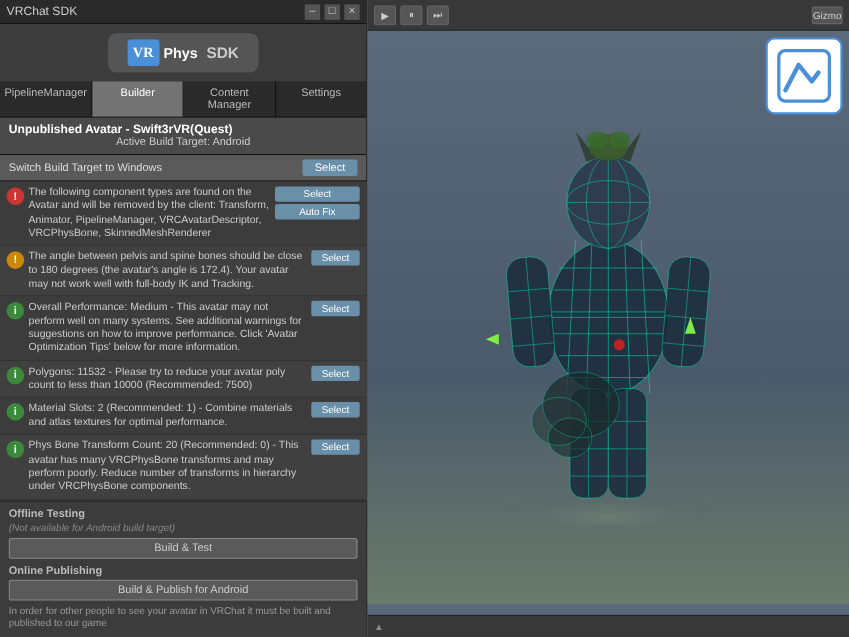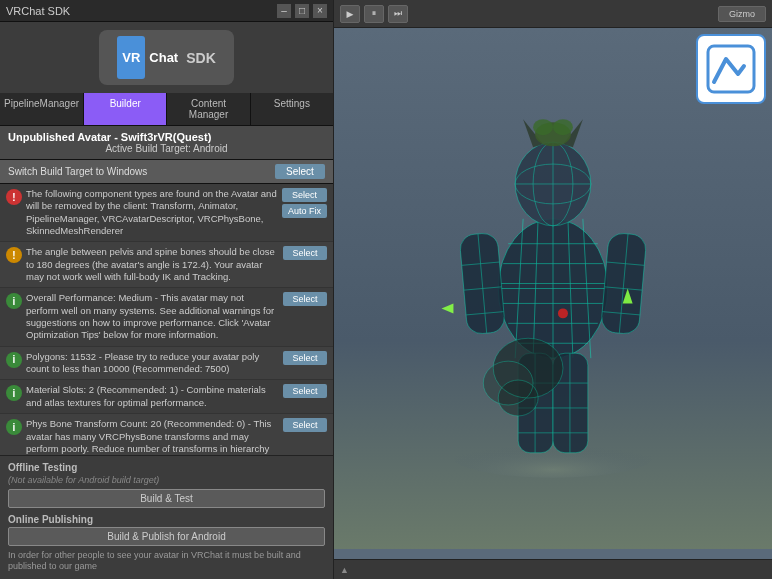--- a/index.html
+++ b/index.html
@@ -60,22 +60,23 @@
       padding: 6px 18px;
       display: flex;
       align-items: center;
       gap: 4px;
     }
     .logo-vr {
       background: #4a90d9;
       color: white;
       font-weight: bold;
       font-size: 13px;
-      padding: 14px 5px;
+      padding: 4px 5px;
       border-radius: 3px;
+      font-family: Liberation Serif, serif;
     }
     .logo-chat {
       color: white;
       font-weight: bold;
       font-size: 13px;
     }
     .logo-sdk {
       color: #ccc;
       font-size: 14px;
       font-weight: bold;
@@ -92,21 +93,21 @@
       flex: 1;
       padding: 5px 4px;
       text-align: center;
       color: #bbb;
       font-size: 10px;
       cursor: pointer;
       border-right: 1px solid #111;
     }
     .nav-tab:last-child { border-right: none; }
     .nav-tab.active {
-      background: #8b5cf6;
+      background: #737373;
       color: white;
     }
 
     
     .avatar-info {
       background: #4a4a4a;
       padding: 5px 8px;
       border-bottom: 1px solid #111;
     }
     .avatar-title {
@@ -199,21 +200,21 @@
       padding: 2px 6px;
       font-size: 9px;
       cursor: pointer;
       border-radius: 2px;
       min-width: 44px;
     }
     .autofix-btn {
       background: #6a8fa8;
       color: white;
       border: none;
-      padding: 2px 6px;
+      padding: 2px 22px;
       font-size: 9px;
       cursor: pointer;
       border-radius: 2px;
       min-width: 44px;
     }
 
     
     .bottom-section {
       background: #3c3c3c;
       border-top: 1px solid #222;
@@ -266,21 +267,21 @@
       display: flex;
       align-items: center;
       padding: 0 6px;
       border-bottom: 1px solid #222;
       gap: 4px;
     }
     .unity-btn {
       background: #555;
       border: 1px solid #666;
       color: #ccc;
-      padding: 2px 10px;
+      padding: 2px 0;
       font-size: 9px;
       cursor: pointer;
       border-radius: 2px;
     }
     .unity-icon-btn {
       background: #555;
       border: 1px solid #666;
       color: #ccc;
       width: 20px;
       height: 18px;
@@ -345,21 +346,21 @@
     <div class="title-bar-controls">
       <button class="title-bar-btn">–</button>
       <button class="title-bar-btn">□</button>
       <button class="title-bar-btn">×</button>
     </div>
   </div>
 
   <div class="logo-area">
     <div class="logo-box">
       <span class="logo-vr">VR</span>
-      <span class="logo-chat">Chat</span>
+      <span class="logo-chat">Phys</span>
       <span class="logo-sdk">SDK</span>
     </div>
   </div>
 
   <div class="nav-tabs">
     <div class="nav-tab">PipelineManager</div>
     <div class="nav-tab active">Builder</div>
     <div class="nav-tab">Content Manager</div>
     <div class="nav-tab">Settings</div>
   </div>

